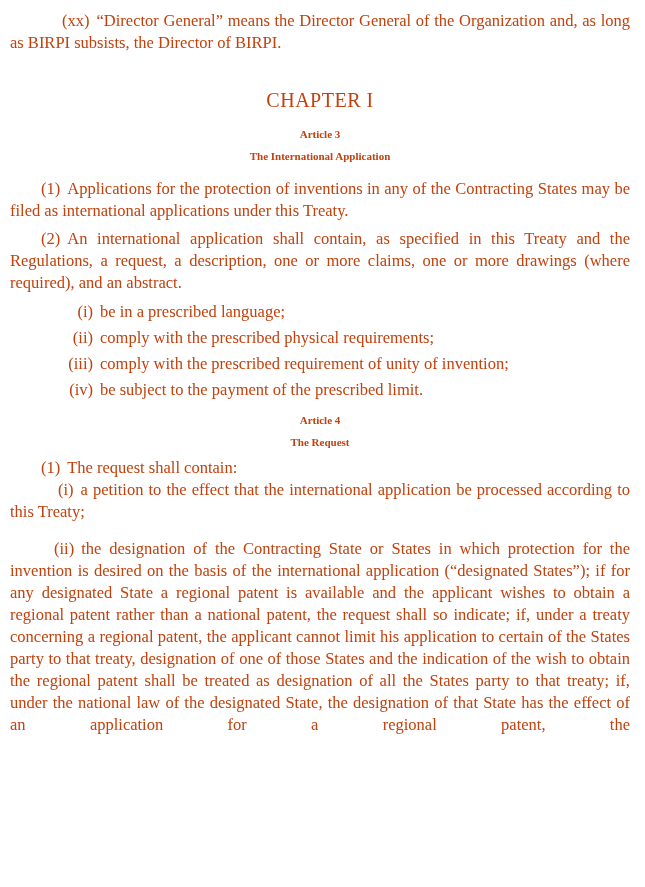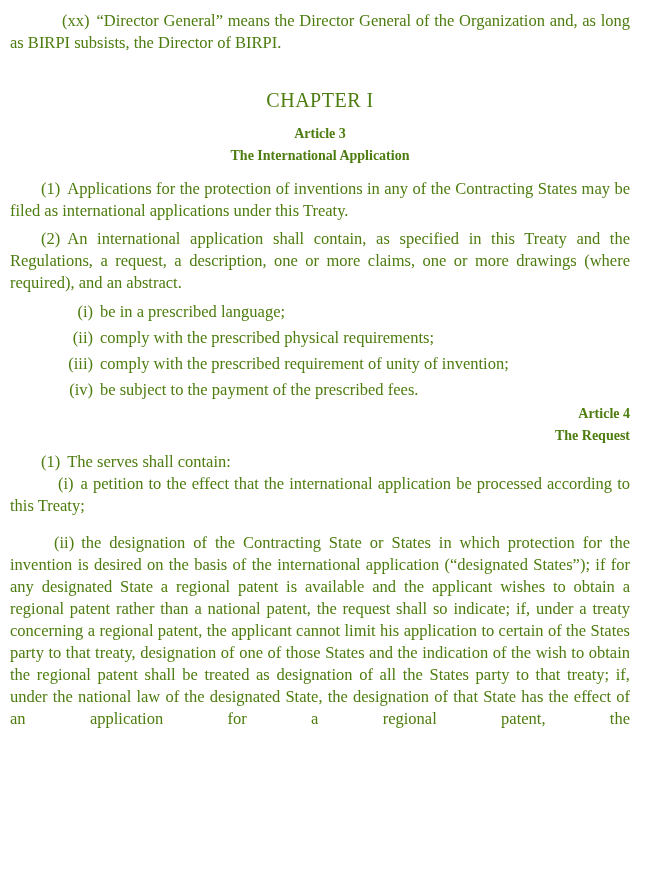--- a/index.html
+++ b/index.html
@@ -6,51 +6,51 @@
   html, body { margin: 0; padding: 0; background: #ffffff; }
   .page {
     position: relative;
     width: 645px;
     height: 887px;
     overflow: hidden;
     background: #ffffff;
     padding: 10px 15px 0 10px;
     font-family: "Liberation Serif", "DejaVu Serif", serif;
     font-size: 16.5px;
-    color: #4d7c0f;
+    color: #c2410c;
   }
   .para { margin: 0; text-align: justify; line-height: 22px; }
   .lbl { margin-right: 7px; }
   .ind-xx  { text-indent: 52px; }
   .ind-num { text-indent: 31px; }
   .ind-i   { text-indent: 48px; }
   .ind-ii  { text-indent: 44px; }
   .chapter {
     margin-top: 35px;
     text-align: center;
     line-height: 22px;
     font-size: 20px;
     letter-spacing: 0.5px;
   }
   .art-head {
     text-align: center;
     line-height: 22px;
     font-weight: bold;
-    font-size: 14px;
+    font-size: 11px;
   }
   .mt-a3  { margin-top: 12px; }
   .mt-p1  { margin-top: 11px; }
   .mt-p2  { margin-top: 6px; }
   .mt-p3  { margin-top: 5px; }
   .mt-p4  { margin-top: 7px; }
   .rlist  { margin-top: 5px; }
   .lrow   { display: flex; line-height: 26px; }
   .llbl   { flex: none; width: 83px; text-align: right; }
   .ltxt   { margin-left: 7px; }
-  .mt-a4  { margin-top: 0; text-align: right; }
+  .mt-a4  { margin-top: 6px; }
   .mt-q1  { margin-top: 4px; }
   .mt-qi  { }
   .mt-qii { margin-top: 15px; }
   .force-just { text-align-last: justify; }
 </style>
 </head>
 <body>
 
 <div class="page">
 
@@ -79,28 +79,28 @@
     <div class="lrow">
         <span class="llbl">(ii)</span>
         <span class="ltxt">comply with the prescribed physical requirements;</span>
       </div>
     <div class="lrow">
         <span class="llbl">(iii)</span>
         <span class="ltxt">comply with the prescribed requirement of unity of invention;</span>
       </div>
     <div class="lrow">
         <span class="llbl">(iv)</span>
-        <span class="ltxt">be subject to the payment of the prescribed fees.</span>
+        <span class="ltxt">be subject to the payment of the prescribed limit.</span>
       </div>
   </div>
 
   <div class="art-head mt-a4">
     <div>Article 4</div>
     <div>The Request</div>
   </div>
 
-  <p class="para ind-num mt-q1"><span class="lbl">(1)</span><span>The serves shall contain:</span></p>
+  <p class="para ind-num mt-q1"><span class="lbl">(1)</span><span>The request shall contain:</span></p>
 
   <p class="para ind-i mt-qi"><span class="lbl">(i)</span><span>a petition to the effect that the international application be processed according to this Treaty;</span></p>
 
   <p class="para ind-ii mt-qii force-just"><span class="lbl">(ii)</span><span>the designation of the Contracting State or States in which protection for the invention is desired on the basis of the international application (“designated States”);  if for any designated State a regional patent is available and the applicant wishes to obtain a regional patent rather than a national patent, the request shall so indicate;  if, under a treaty concerning a regional patent, the applicant cannot limit his application to certain of the States party to that treaty, designation of one of those States and the indication of the wish to obtain the regional patent shall be treated as designation of all the States party to that treaty;  if, under the national law of the designated State, the designation of that State has the effect of an application for a regional patent, the</span></p>
 
 </div>
 
 </body></html>

